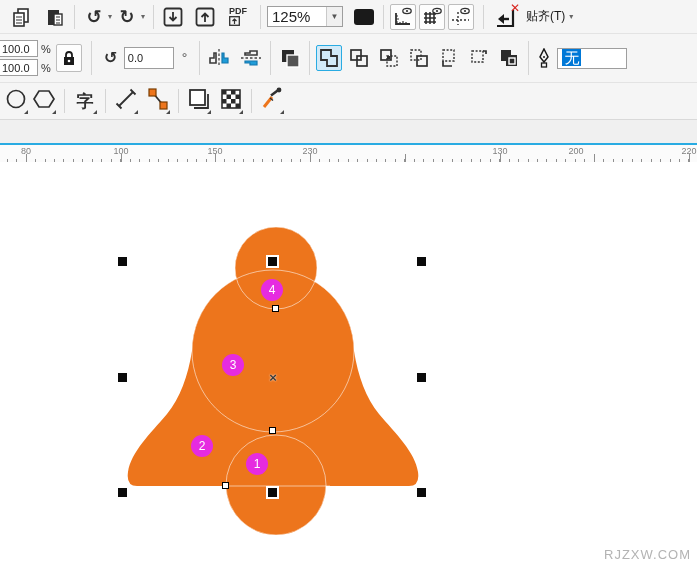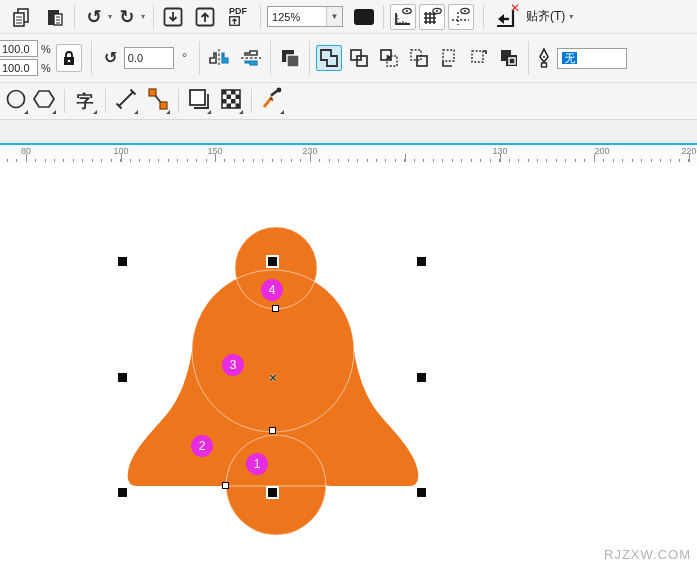--- a/index.html
+++ b/index.html
@@ -17,21 +17,21 @@
 
   .ibtn { position:relative; width:26px; height:26px; display:flex; align-items:center; justify-content:center;
           color:#2f2f2f; flex:0 0 auto; }
   .ibtn svg { display:block; }
   .glyph { font-size:18px; line-height:1; color:#2f2f2f; font-weight:bold; }
   .caret { font-size:8px; color:#666; margin:0 2px 0 1px; flex:0 0 auto; }
   .toggle { border:1px solid #bdbdbd; background:#fdfdfd; border-radius:2px; margin-right:3px; }
   .active-tool { border:1px solid var(--accent-blue); background:#d2eaf8; border-radius:2px; }
 
   .combo { display:flex; align-items:center; border:1px solid #9e9e9e; background:#fff; height:21px; flex:0 0 auto; }
-  .combo .val { font-size:11px; color:#222; padding:0 4px; flex:1; }
+  .combo .val { font-size:15px; color:#222; padding:0 4px; flex:1; }
   .combo .dd { width:16px; height:19px; border-left:1px solid #c9c9c9; background:#f0f0f0;
                display:flex; align-items:center; justify-content:center; font-size:8px; color:#555; }
 
   .field { border:1px solid #9e9e9e; background:#fff; font-size:11px; color:#222;
            display:flex; align-items:center; padding:0 3px; flex:0 0 auto; }
   .stack { display:flex; flex-direction:column; gap:2px; margin-left:-2px; }
   .stackrow { display:flex; align-items:center; gap:3px; }
   .unit { font-size:11px; color:#333; }
 
   .snaplabel { font-size:12px; color:#1a1a1a; margin:0 3px 0 6px; flex:0 0 auto; }
@@ -455,21 +455,21 @@
       <i class="tick major" style="left: 310.1px;"></i>
       <i class="tick major" style="left: 404.8px;"></i>
       <i class="tick major" style="left: 499.5px;"></i>
       <i class="tick major" style="left: 594.2px;"></i>
       <i class="tick major" style="left: 688.9px;"></i>
       <span class="rlabel" style="left: 26px;">80</span>
       <span class="rlabel" style="left: 121px;">100</span>
       <span class="rlabel" style="left: 215px;">150</span>
       <span class="rlabel" style="left: 310px;">230</span>
       <span class="rlabel" style="left: 500px;">130</span>
-      <span class="rlabel" style="left: 602px;">200</span>
+      <span class="rlabel" style="left: 576px;">200</span>
       <span class="rlabel" style="left: 689px;">220</span>
     </div>
 
   <div class="canvas">
 
     <svg class="bell" width="530" height="408" viewBox="0 0 530 408">
       <defs>
         <clipPath id="bellclip">
           <circle cx="276" cy="106" r="41"></circle>
           <path d="M137 324 Q126 324 128 310 C131 290 150 272 167 252 C180 236 188 214 192 189 A81 81 0 1 1 354 189 C358 214 366 236 379 252 C396 272 415 290 418 310 Q420 324 409 324 Z"></path>

